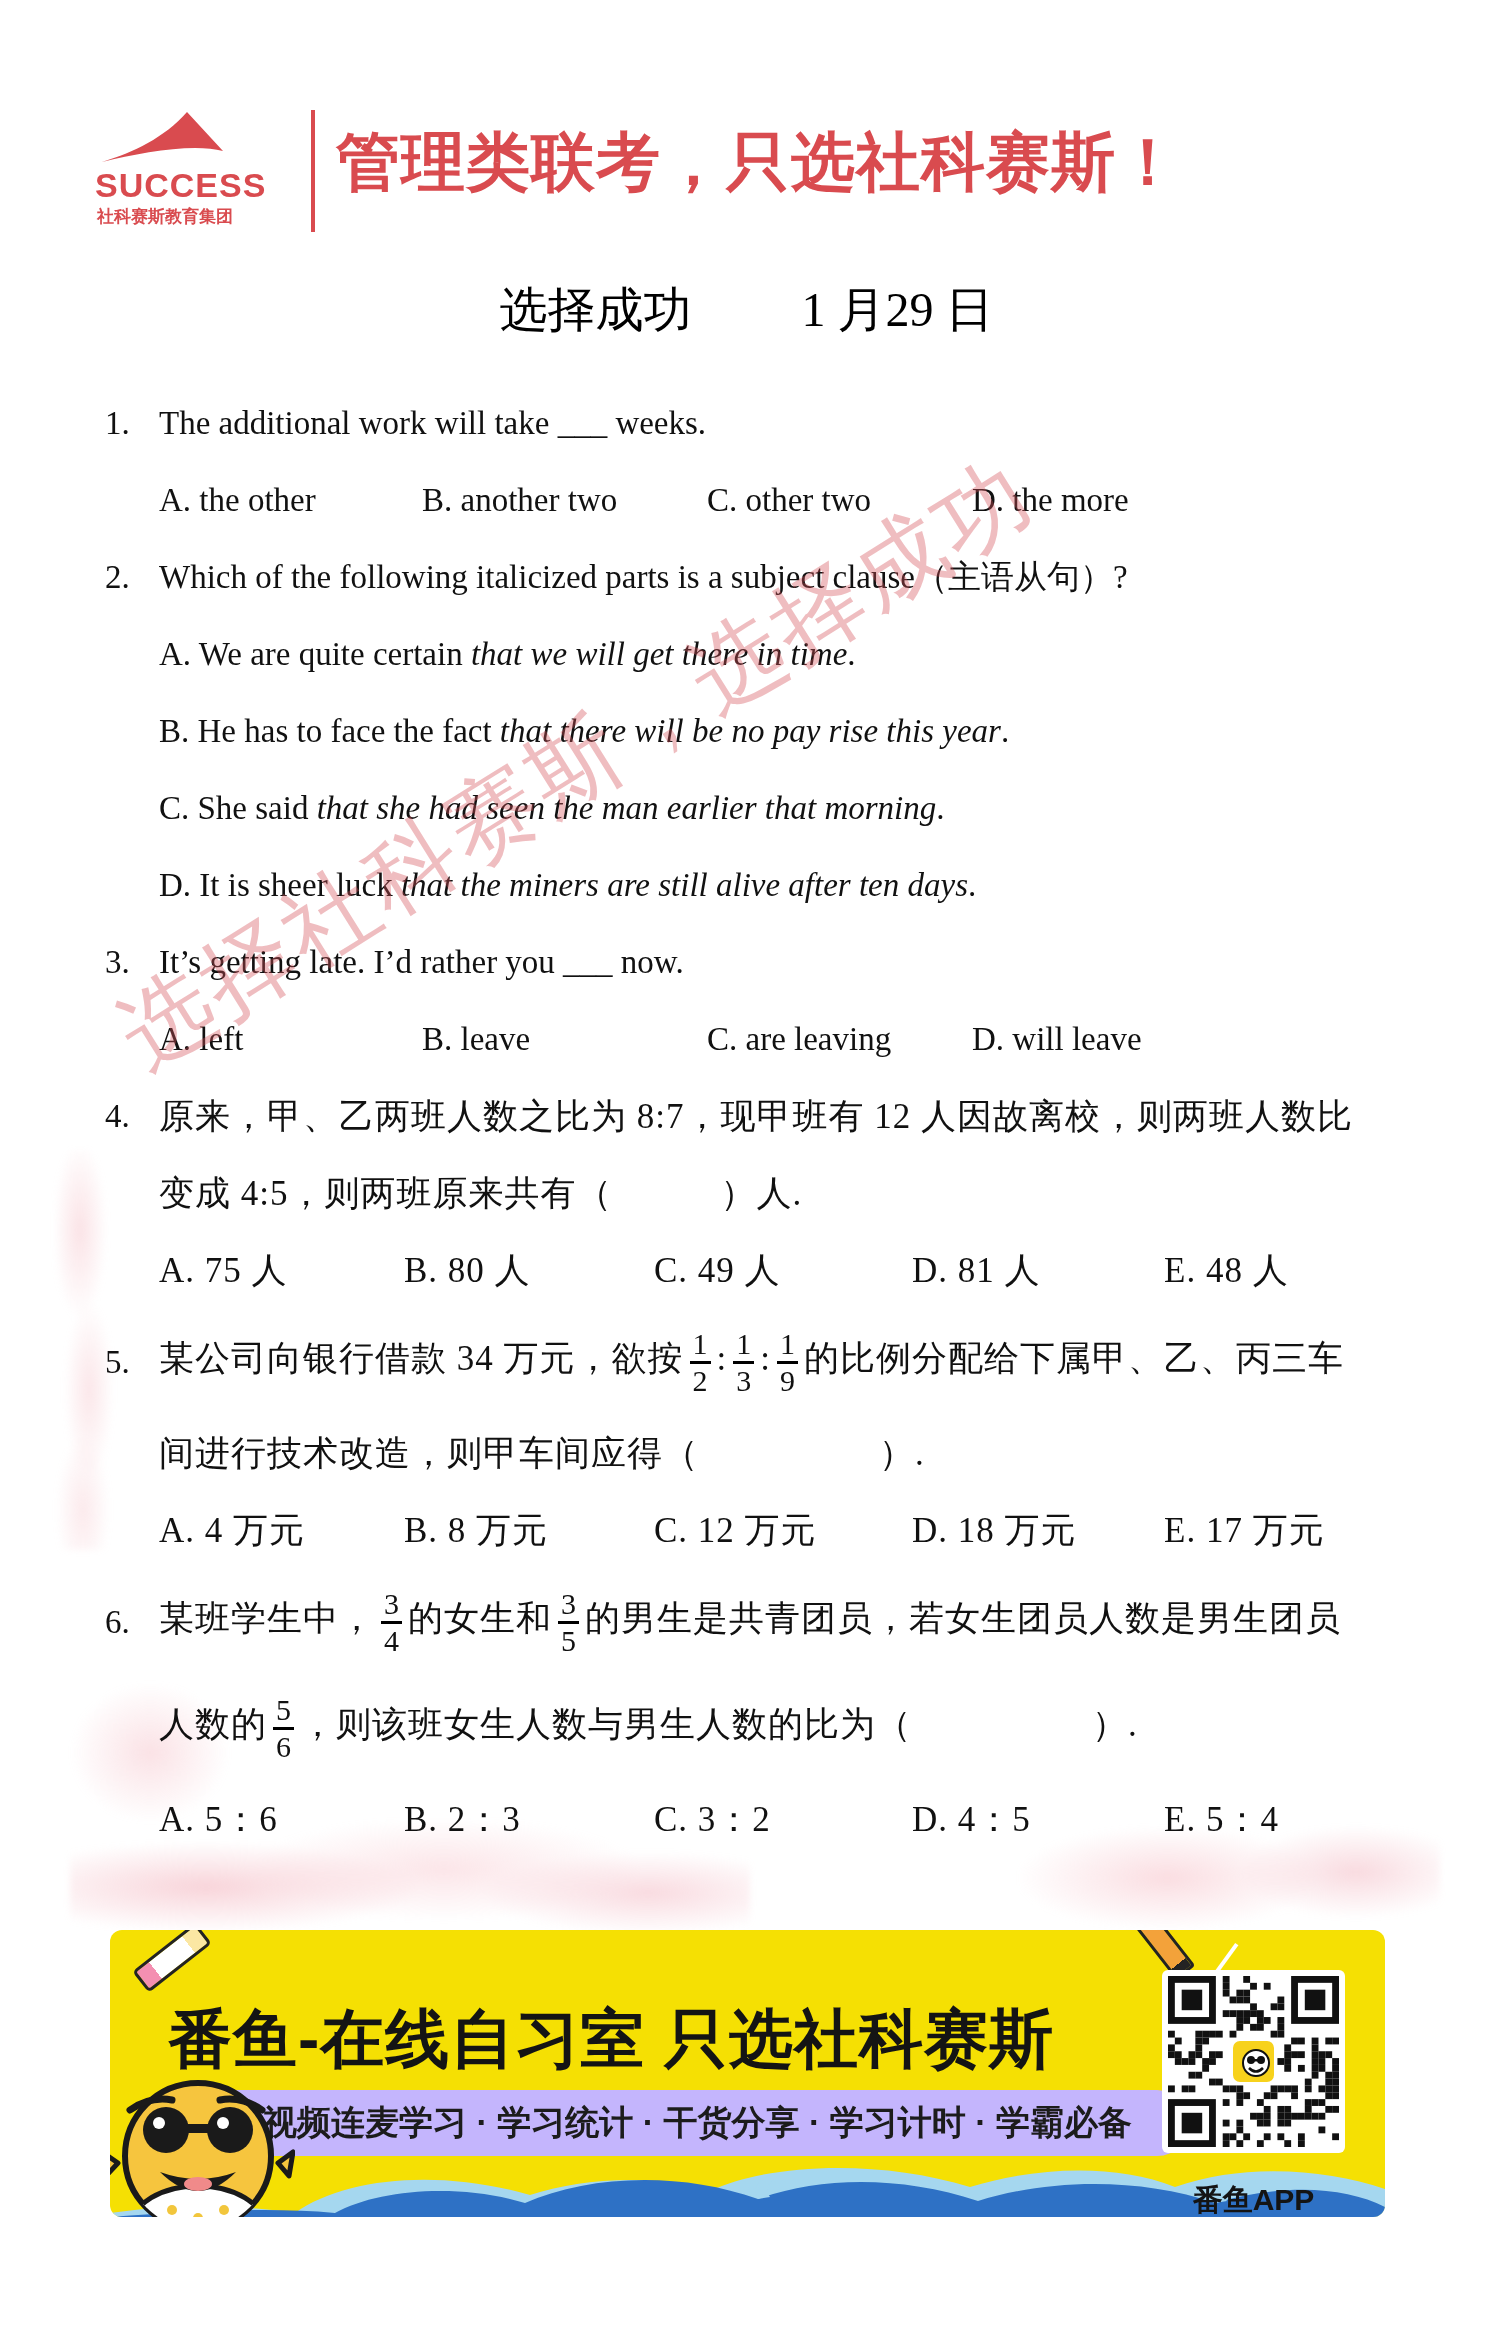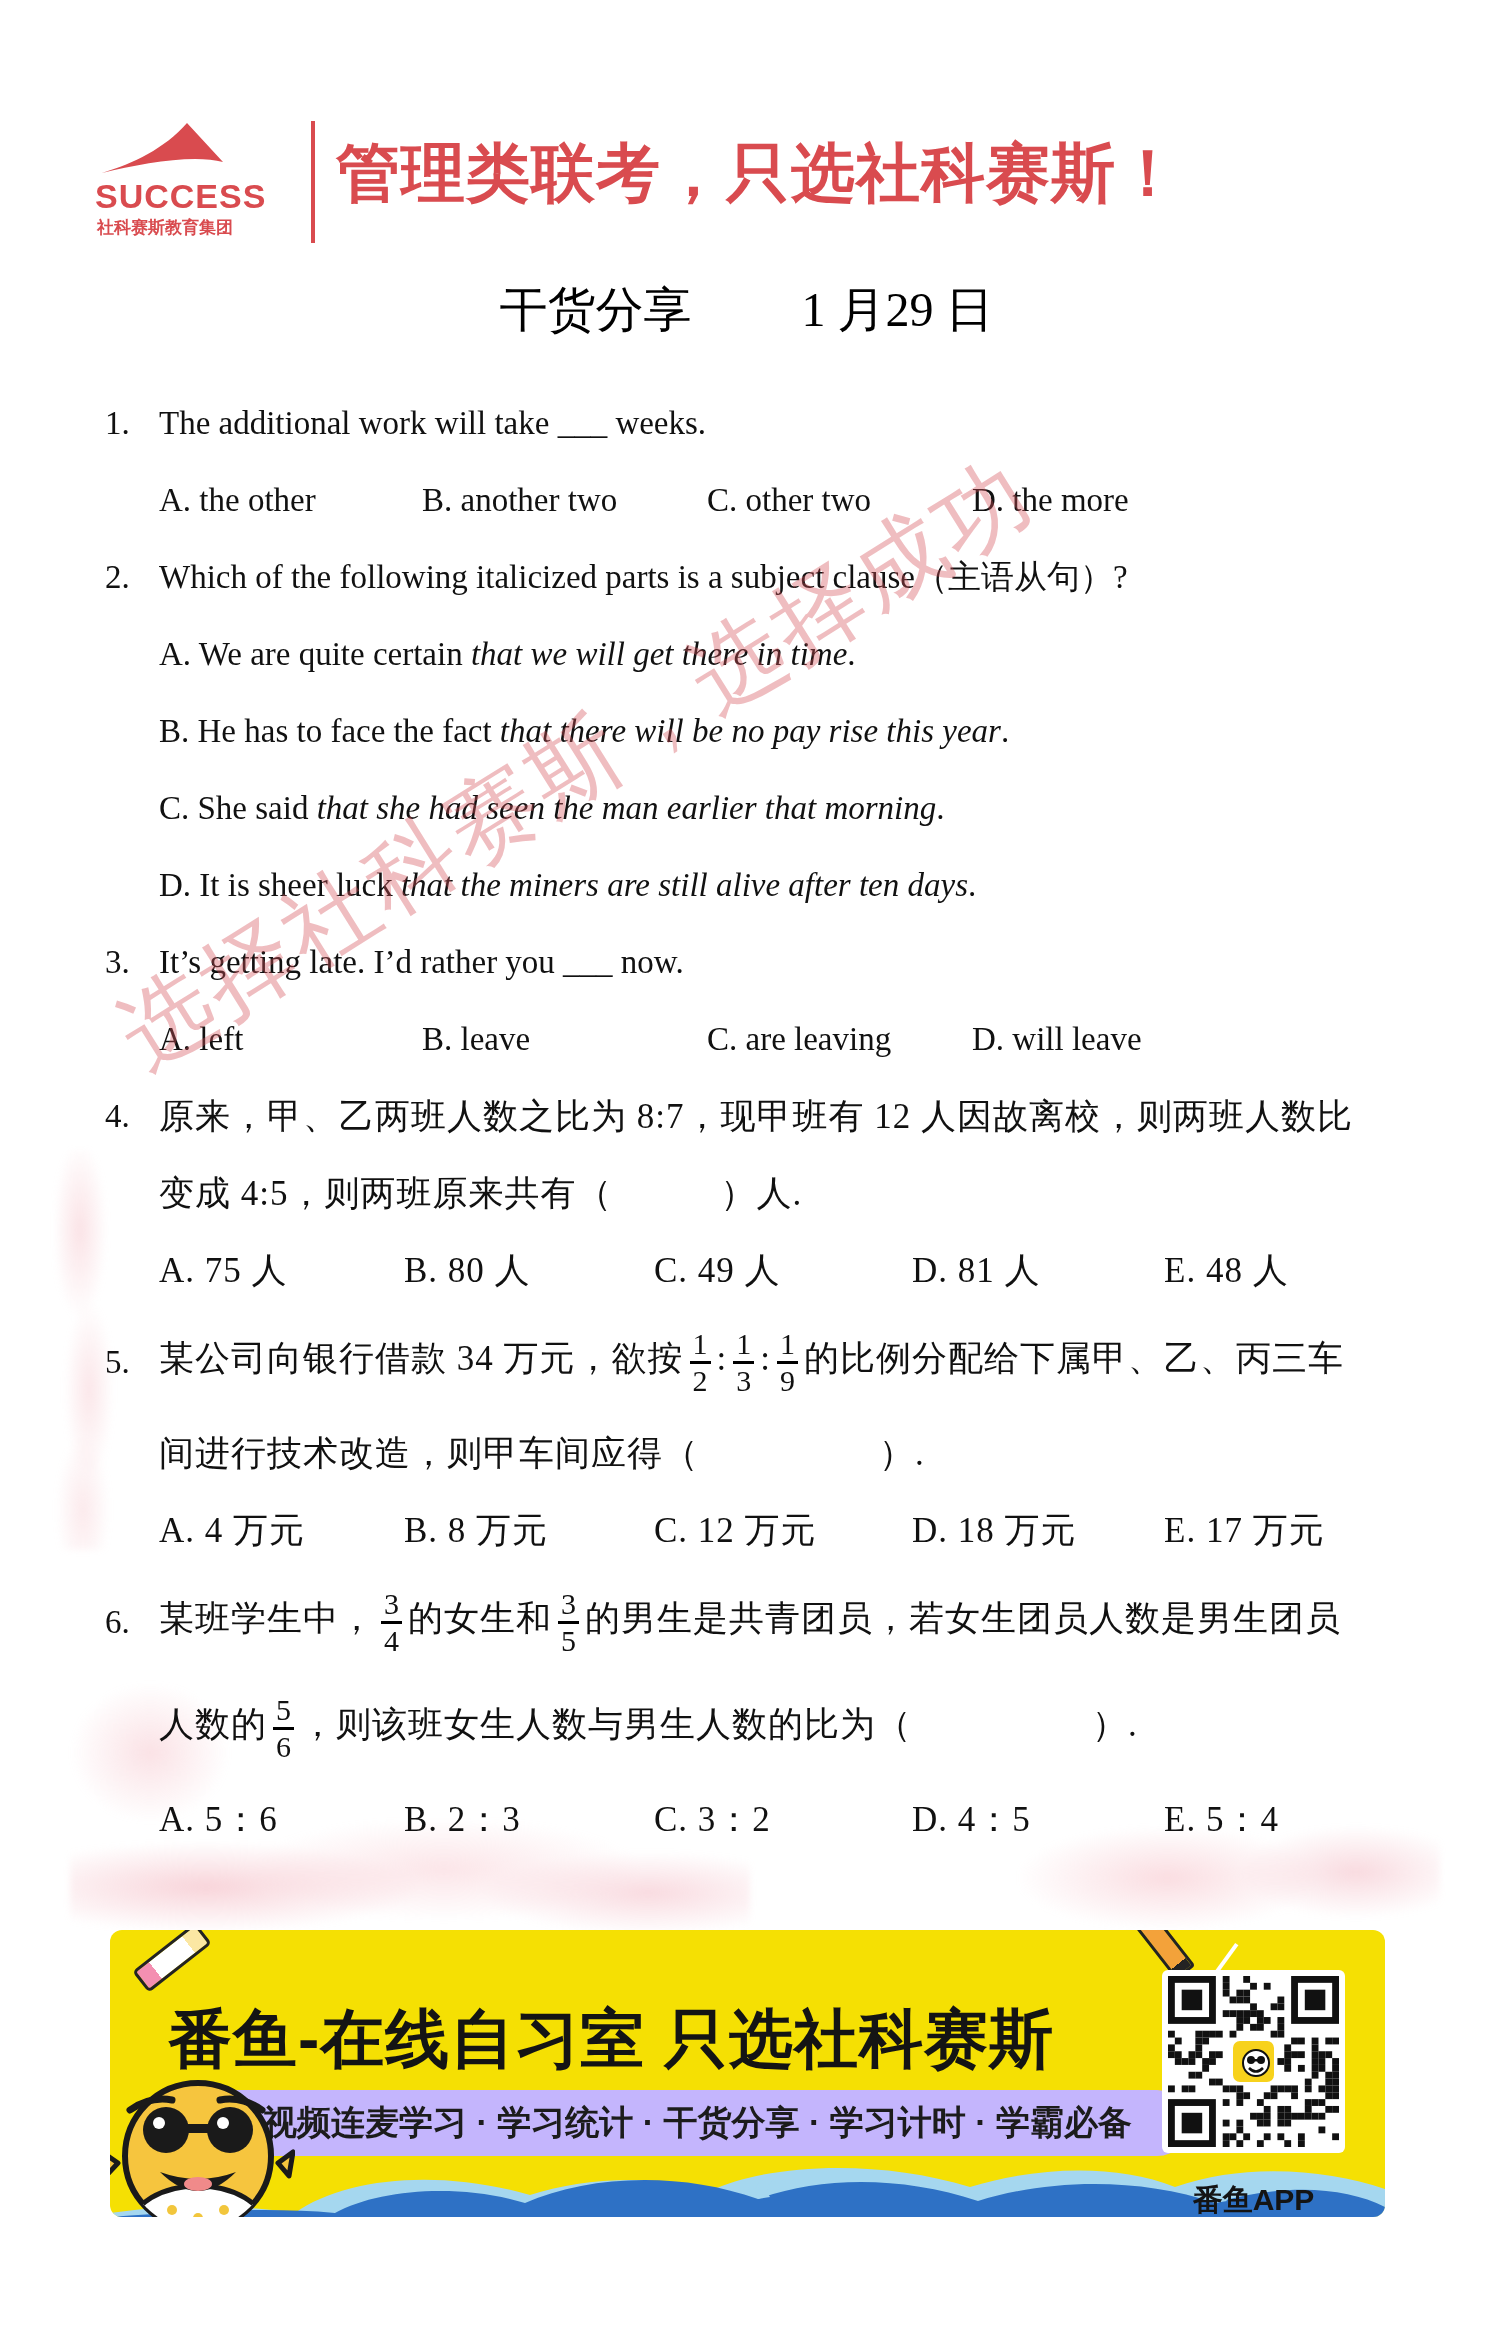--- a/index.html
+++ b/index.html
@@ -3,21 +3,21 @@
 <meta charset="utf-8">
 <style>
   html,body{margin:0;padding:0;}
   body{
     width:1493px;height:2345px;position:relative;overflow:hidden;
     background:#ffffff;
     font-family:"Liberation Serif","DejaVu Serif",serif;
     color:#111;
   }
   
-  .header{position:absolute;left:0;top:11px;width:1401px;height:250px;}
+  .header{position:absolute;left:0;top:0;width:1401px;height:250px;}
   .logo{position:absolute;left:95px;top:104px;width:140px;text-align:center;}
   .logo svg{display:block;margin:0 auto;}
   .logo .brand{font-family:"Liberation Sans","DejaVu Sans",sans-serif;font-weight:900;
     font-size:34px;letter-spacing:1px;color:#d94b4f;line-height:1;margin-top:2px;}
   .logo .sub{font-family:"Liberation Sans","DejaVu Sans",sans-serif;font-weight:700;
     font-size:17px;color:#d94b4f;line-height:1;margin-top:6px;letter-spacing:0px;white-space:nowrap;}
   .divider{position:absolute;left:311px;top:110px;width:4px;height:122px;background:#d94b4f;}
   .slogan{position:absolute;left:336px;top:126px;font-family:"Liberation Sans","DejaVu Sans",sans-serif;
     font-weight:900;font-size:64px;line-height:1.15;color:#d94b4f;letter-spacing:1px;white-space:nowrap;}
   
@@ -99,21 +99,21 @@
       </svg>
     </span>
     <div class="brand">SUCCESS</div>
     <div class="sub">社科赛斯教育集团</div>
   </div>
   <div class="divider"></div>
   <div class="slogan">管理类联考，只选社科赛斯！</div>
 </div>
 
 <div class="doc-title">
-  <span>干货分享</span>
+  <span>选择成功</span>
   <span>1 月29 日</span>
 </div>
 
 <div class="wash wash1"></div>
 <div class="wash wash2"></div>
 <div class="wash wash3"></div>
 <div class="wash wash4"></div>
 <div class="watermark">选择社科赛斯，选择成功</div>
 
 <div class="content">

